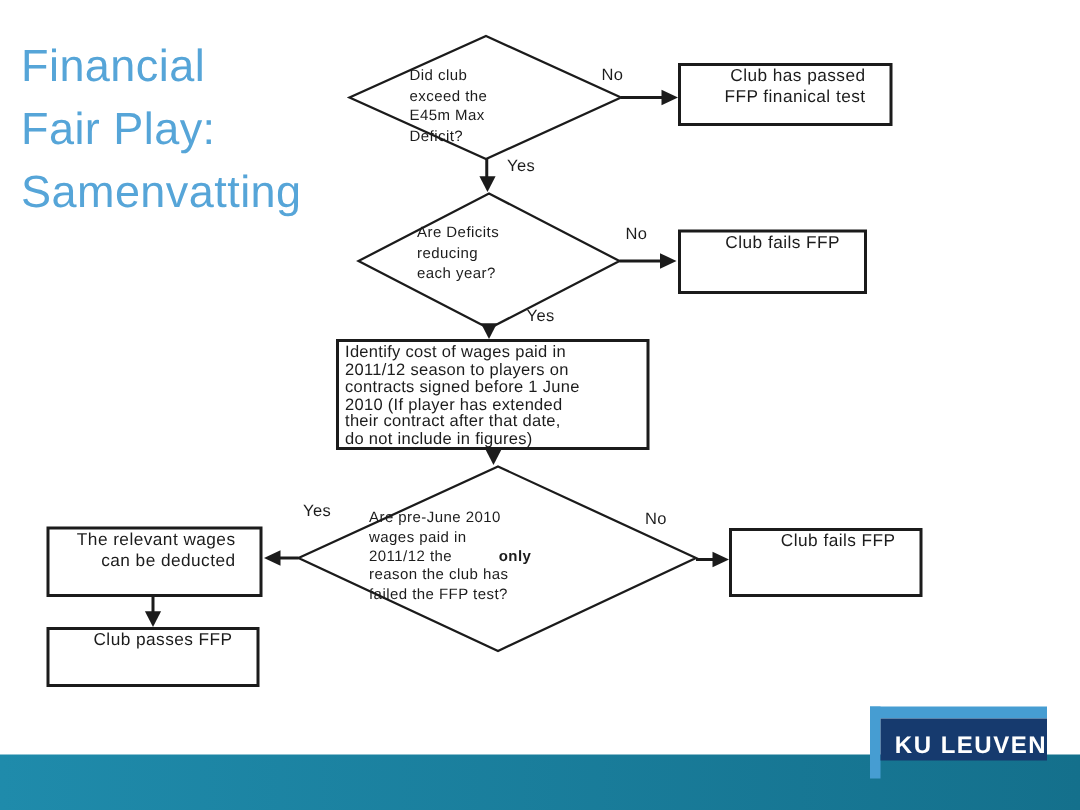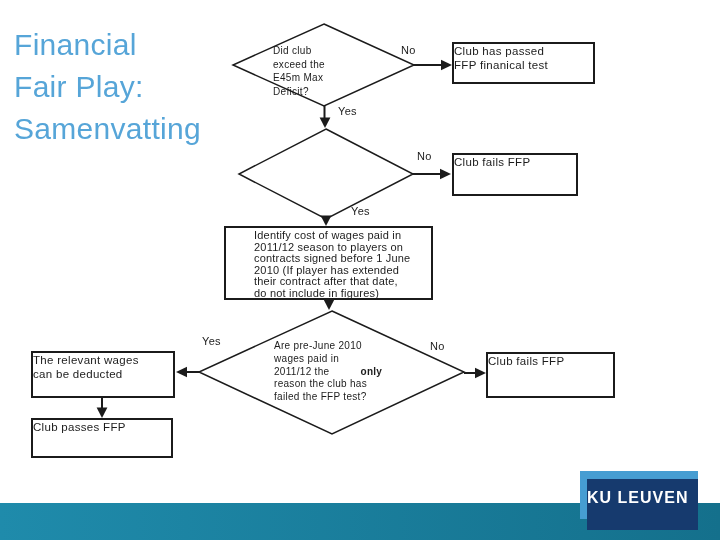--- a/index.html
+++ b/index.html
@@ -11,44 +11,44 @@
   .title{position:absolute;left:14px;top:24px;width:230px;
          font-size:30px;line-height:42px;letter-spacing:.3px;
          color:#56A5D8;white-space:pre-line;}
 
   
   .wires{position:absolute;left:0;top:0;width:720px;height:540px;}
 
   
   .fbox{position:absolute;background:#ffffff;border:2px solid #1b1b1b;
         box-sizing:border-box;}
-  .fbox-text{padding:1px 0;font-size:11.5px;line-height:13.5px;
-             letter-spacing:.3px;color:#1c1c1c;white-space:pre-line;}
+  .fbox-text{padding:1px 16px;font-size:11.5px;line-height:13.5px;
+             letter-spacing:.3px;color:#1c1c1c;white-space:pre-line;text-align:right;}
 
   
   .dtext{position:absolute;font-size:10px;line-height:13.5px;
          letter-spacing:.3px;color:#1c1c1c;white-space:pre-line;}
 
   
   .lbl{position:absolute;font-size:11px;letter-spacing:.3px;color:#1c1c1c;}
 
   .wages-text{padding:2px 4px;font-size:11px;line-height:11.6px;
-              letter-spacing:.2px;color:#1c1c1c;white-space:pre-line;margin-left:24px;}
+              letter-spacing:.2px;color:#1c1c1c;white-space:pre-line;}
   .d3text{line-height:12.8px;width:160px;}
   .bold{font-weight:700;margin-left:28px;}
 
   
   .footer-bar{position:absolute;left:0;top:503px;width:720px;height:37px;
               background:linear-gradient(to right,#1F8BAB,#14708C);}
   .logo-accent-top{position:absolute;left:580px;top:471px;width:118px;height:8px;
                    background:#469DD2;}
   .logo-accent-left{position:absolute;left:580px;top:471px;width:7px;height:48px;
                     background:#469DD2;}
-  .logo-navy{position:absolute;left:587px;top:479px;width:111px;height:51px;
-             background:#163A6E;text-align:left;line-height:38px;
+  .logo-navy{position:absolute;left:587px;top:479px;width:111px;height:28px;
+             background:#163A6E;text-align:right;line-height:38px;
              color:#ffffff;font-size:16px;font-weight:700;letter-spacing:1px;}
 </style>
 </head>
 <body>
 
 <div class="slide">
 
   <div class="title">Financial
 Fair Play:
 Samenvatting</div>
@@ -80,21 +80,24 @@
     <polygon points="486,373 475,367.8 475,378.2" fill="#1b1b1b"></polygon>
 
     <line x1="102" y1="397" x2="102" y2="409" stroke="#1b1b1b" stroke-width="2"></line>
     <polygon points="102,418 96.6,407.5 107.4,407.5" fill="#1b1b1b"></polygon>
   </svg>
 
   <div class="dtext" style="left:273px;top:44px;width:105px;">Did club
 exceed the
 E45m Max
 Deficit?</div>
-  <div class="dtext d3text" style="left:274px;top:340px;"><span>Are pre-June 2010
+  <div class="dtext" style="left:278px;top:149px;width:110px;">Are Deficits
+reducing
+each year?</div>
+  <div class="dtext d3text" style="left:246px;top:340px;"><span>Are pre-June 2010
 wages paid in
 2011/12 the </span><span class="bold">only</span><span>
 reason the club has
 failed the FFP test?</span></div>
 
   <div class="lbl" style="left:401px;top:44px;">No</div>
   <div class="lbl" style="left:338px;top:105px;">Yes</div>
   <div class="lbl" style="left:417px;top:150px;">No</div>
   <div class="lbl" style="left:351px;top:205px;">Yes</div>
   <div class="lbl" style="left:202px;top:335px;">Yes</div>

